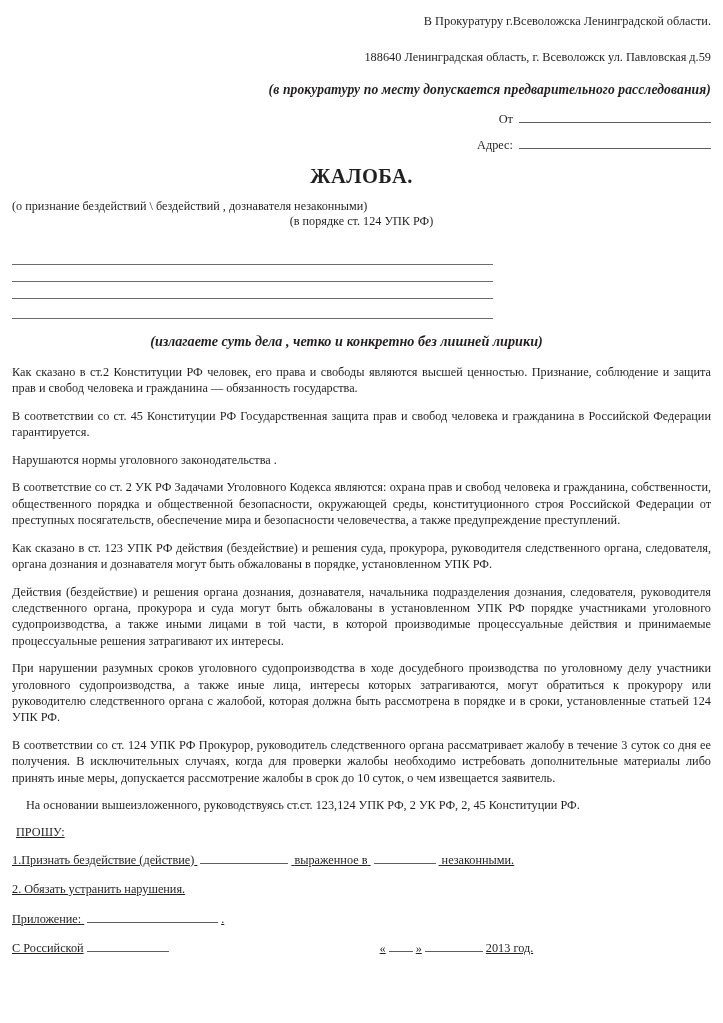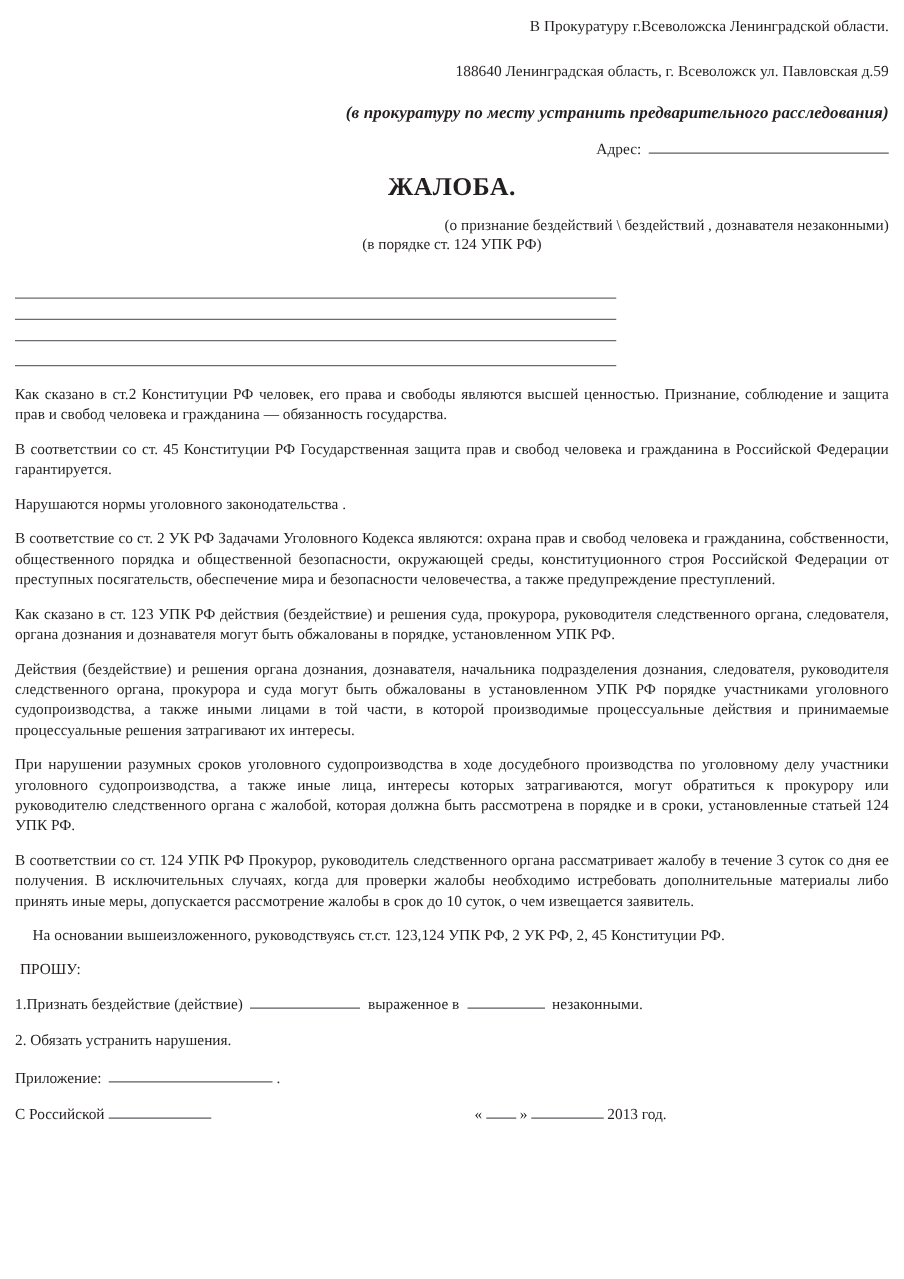--- a/index.html
+++ b/index.html
@@ -66,21 +66,21 @@
 
   
   .title {
     text-align: center;
     font-size: 20.5px;
     font-weight: bold;
     margin-top: 12px;
     letter-spacing: .4px;
   }
   .subtitle {
-    text-align: right;
+    text-align: left;
     font-size: 12.2px;
     margin-top: 11px;
   }
   .subtitle2 {
     text-align: center;
     font-size: 12.2px;
   }
 
   
   .blanks {
@@ -117,20 +117,21 @@
   }
   p.para:last-child { margin-bottom: 0; }
 
   .indent {
     text-indent: 14px;
   }
 
   
   .ask {
     margin-top: 11px;
+    text-decoration: underline;
   }
   .ask-head {
     font-size: 12.25px;
     margin: 0 0 12px 4px;
   }
   .ask-line {
     font-size: 12.25px;
     margin: 0 0 13px 0;
     line-height: 1.3;
   }
@@ -159,40 +160,45 @@
     white-space: nowrap;
   }
 </style>
 </head>
 <body>
 
 <div class="page">
 
   <div class="hdr hdr-court">В Прокуратуру г.Всеволожска Ленинградской области.</div>
   <div class="hdr hdr-addr">188640 Ленинградская область, г. Всеволожск ул. Павловская д.59</div>
-  <div class="hdr-note">(в прокуратуру по месту устранить предварительного расследования)</div>
+  <div class="hdr-note">(в прокуратуру по месту допускается предварительного расследования)</div>
 
   <div class="field-rows">
+    <div class="field-row">
+      <span class="lbl">От</span>
+      <span class="rule"></span>
+    </div>
     <div class="field-row">
       <span class="lbl">Адрес:</span>
       <span class="rule"></span>
     </div>
   </div>
 
   <div class="title">ЖАЛОБА.</div>
   <div class="subtitle">(о признание бездействий \ бездействий , дознавателя  незаконными)</div>
   <div class="subtitle2">(в порядке ст. 124 УПК РФ)</div>
 
   <div class="blanks">
     <div class="blank-line b1"></div>
     <div class="blank-line b2"></div>
     <div class="blank-line b3"></div>
     <div class="blank-line b4"></div>
   </div>
 
+  <div class="instruct">(излагаете суть дела , четко и конкретно без лишней лирики)</div>
 
   <div class="body">
     <p class="para">Как сказано в ст.2 Конституции РФ человек, его права и свободы являются высшей ценностью. Признание, соблюдение и защита прав и свобод человека и гражданина — обязанность государства.</p>
     <p class="para">В соответствии со ст. 45 Конституции РФ  Государственная защита прав и свобод человека и гражданина в Российской Федерации гарантируется.</p>
     <p class="para">Нарушаются нормы уголовного законодательства .</p>
     <p class="para">В соответствие со ст. 2 УК РФ Задачами Уголовного Кодекса являются: охрана прав и свобод человека и гражданина, собственности, общественного порядка и общественной безопасности, окружающей среды, конституционного строя Российской Федерации от преступных посягательств, обеспечение мира и безопасности человечества, а также предупреждение преступлений.</p>
     <p class="para">Как сказано в ст. 123 УПК РФ действия (бездействие) и решения суда, прокурора, руководителя следственного органа, следователя, органа дознания и дознавателя могут быть обжалованы в порядке, установленном УПК РФ.</p>
     <p class="para">Действия (бездействие) и решения органа дознания, дознавателя, начальника подразделения дознания, следователя, руководителя следственного органа, прокурора и суда могут быть обжалованы в установленном УПК РФ порядке участниками уголовного судопроизводства, а также иными лицами в той части, в которой производимые процессуальные действия и принимаемые процессуальные решения затрагивают их интересы.</p>
     <p class="para">При нарушении разумных сроков уголовного судопроизводства в ходе досудебного производства по уголовному делу участники уголовного судопроизводства, а также иные лица, интересы которых затрагиваются, могут обратиться к прокурору или руководителю следственного органа с жалобой, которая должна быть рассмотрена в порядке и в сроки, установленные статьей 124 УПК РФ.</p>
     <p class="para">В соответствии со ст. 124 УПК РФ Прокурор, руководитель следственного органа рассматривает жалобу в течение 3 суток со дня ее получения. В исключительных случаях, когда для проверки жалобы необходимо истребовать дополнительные материалы либо принять иные меры, допускается рассмотрение жалобы в срок до 10 суток, о чем извещается заявитель.</p>

